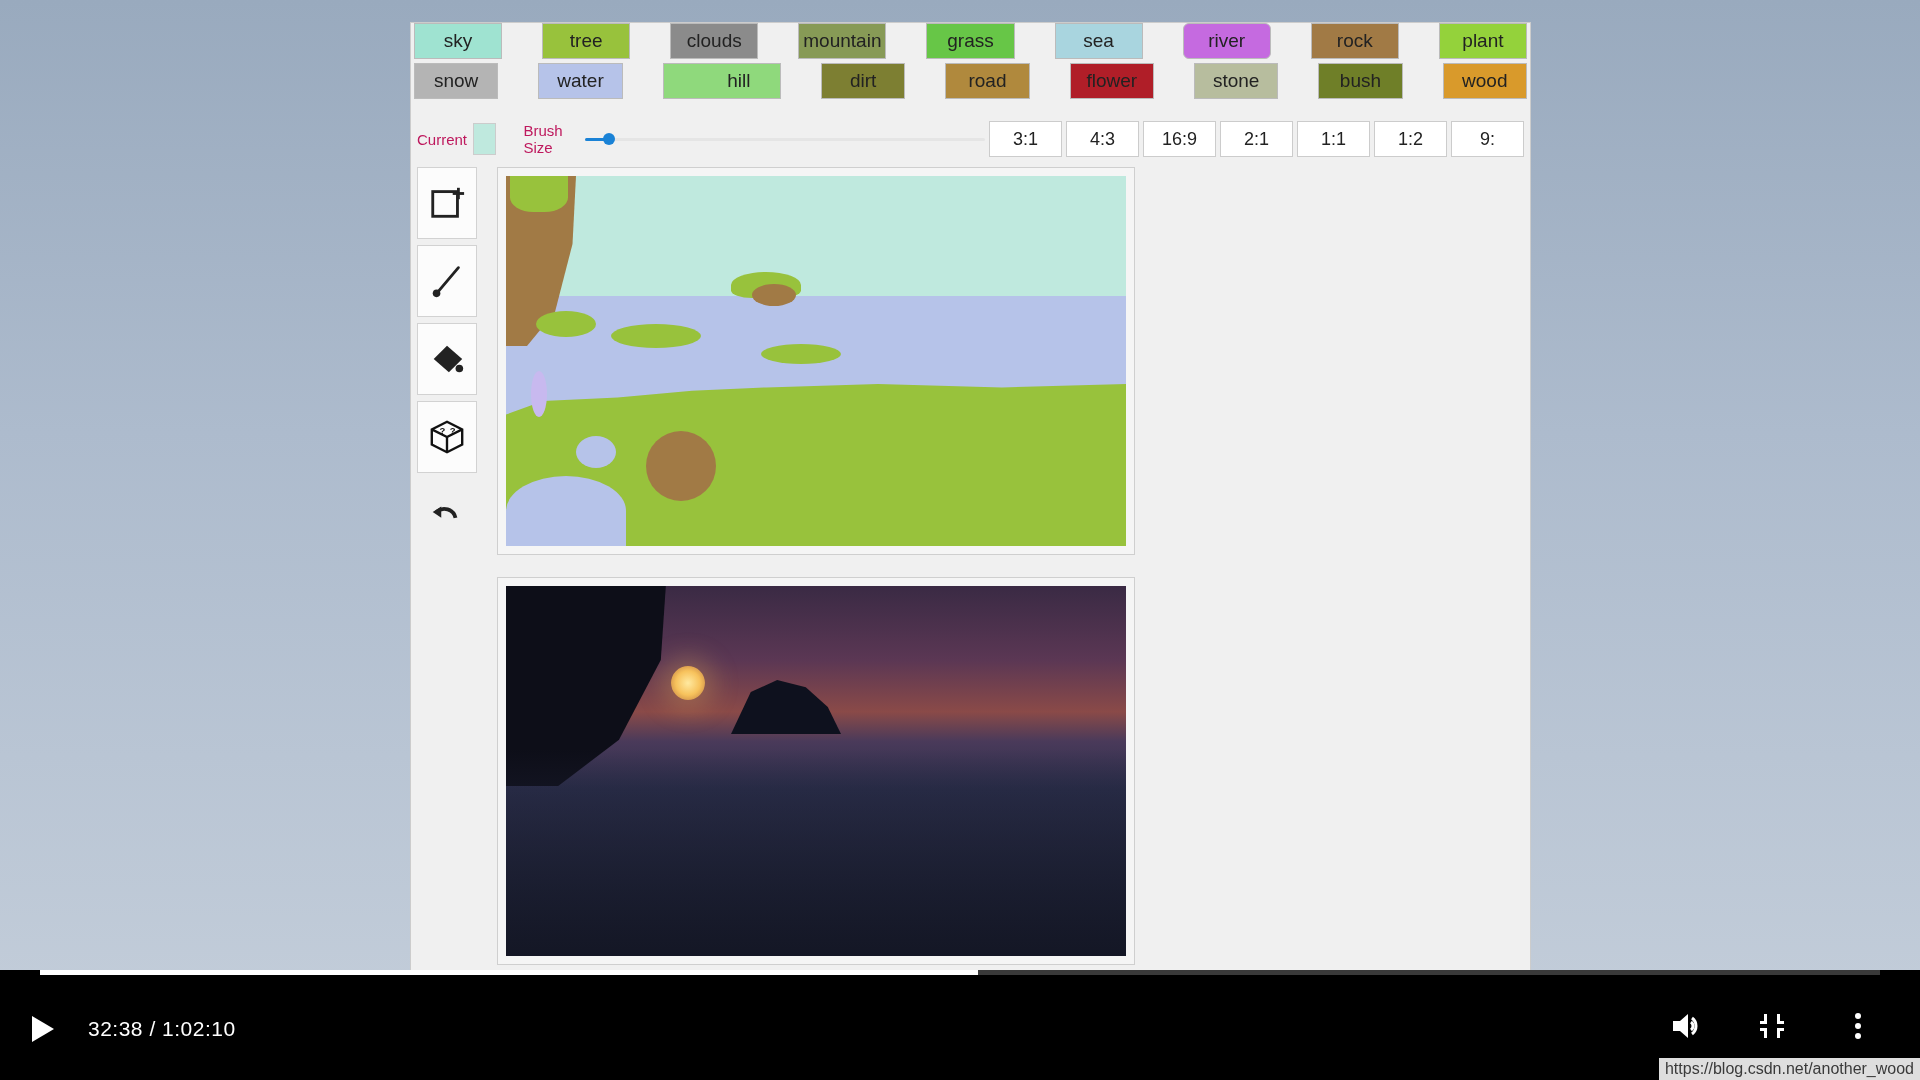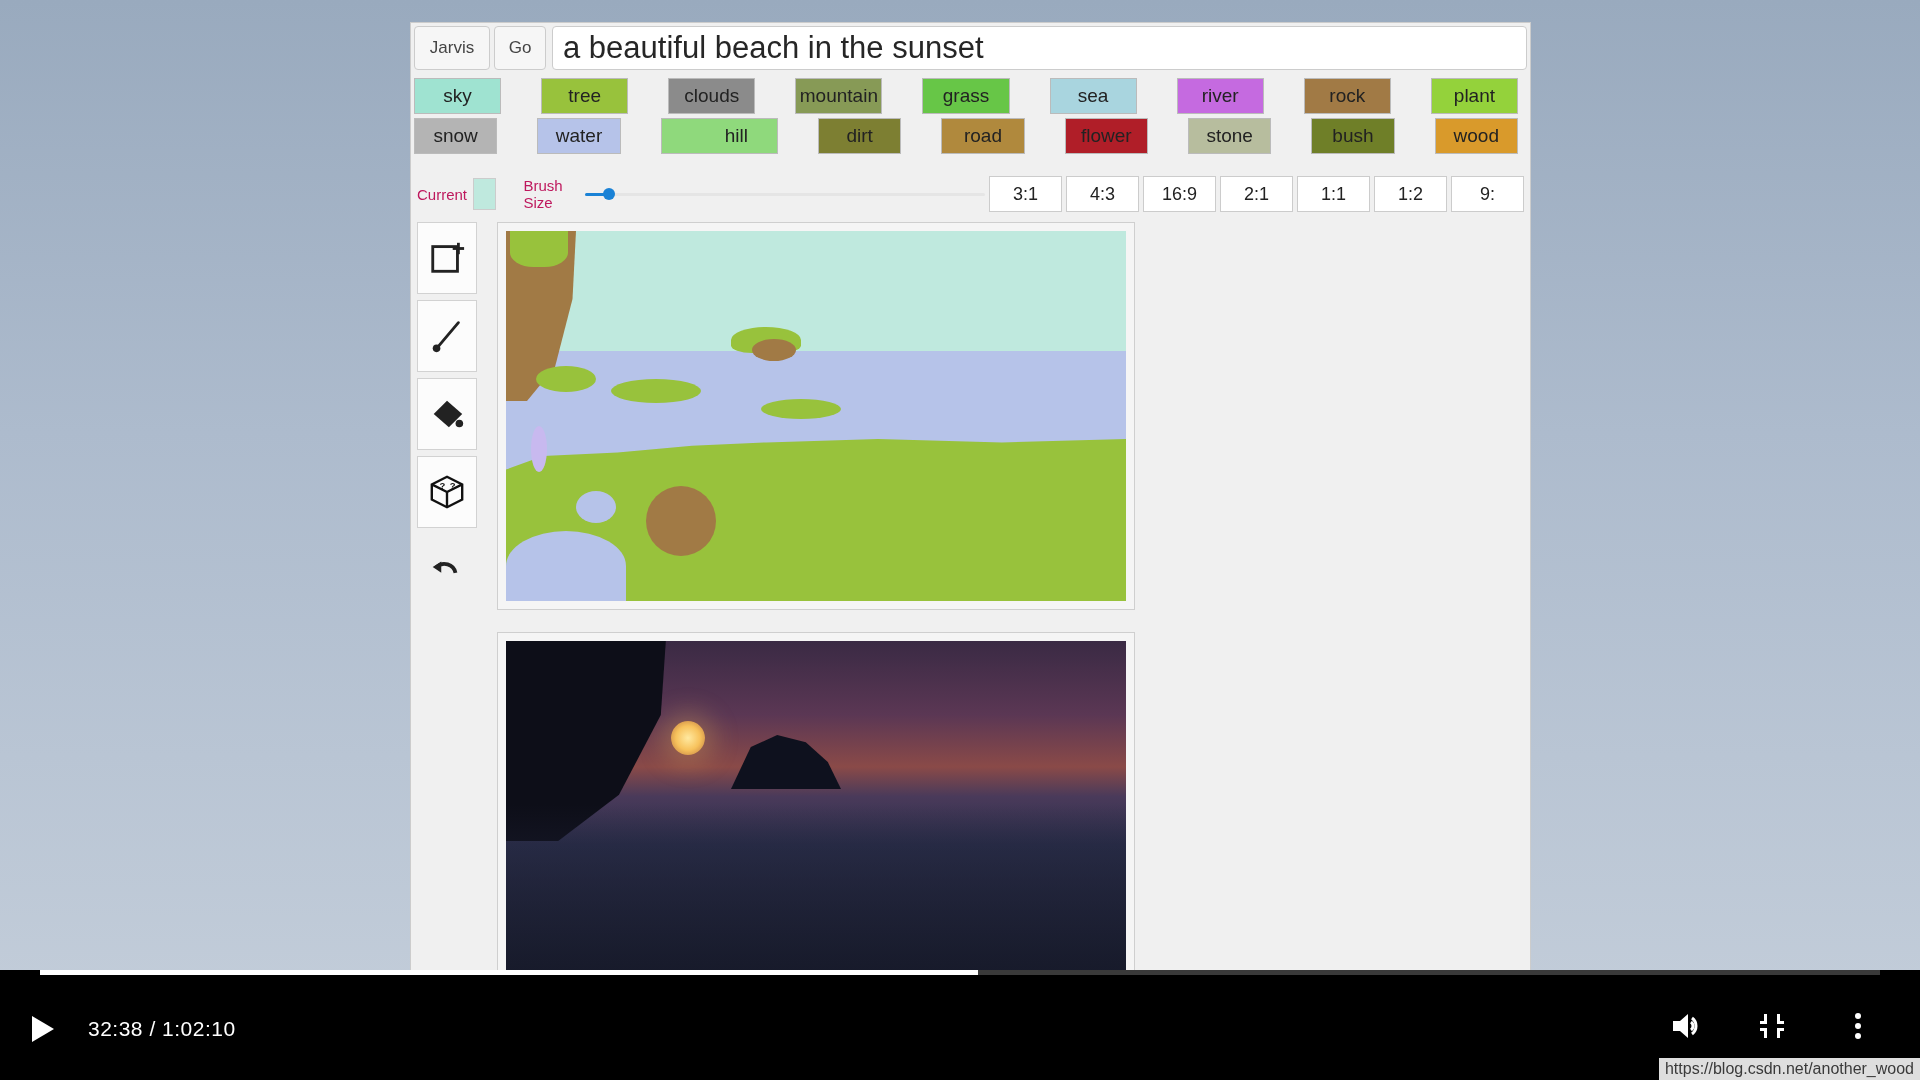--- a/index.html
+++ b/index.html
@@ -6,21 +6,21 @@
   .app{position:absolute;left:410px;top:22px;width:1119px;height:1030px;background:#f0f0f0;border:1px solid #ccc;border-bottom:none;overflow:hidden;}
   
   .ctrl-row{display:flex;align-items:stretch;height:44px;margin:3px 3px 8px 3px;}
   .btn-sq{display:flex;align-items:center;justify-content:center;background:#f6f6f6;border:1px solid #ccc;border-radius:4px;color:#444;font-size:17px;cursor:pointer;}
   .btn-jarvis{width:74px;margin-right:4px;}
   .btn-go{width:50px;margin-right:6px;}
   .prompt{flex:1;border:1px solid #ccc;border-radius:4px;background:#fff;display:flex;align-items:center;padding:0 10px;font-size:31px;color:#262626;}
   
   .cat-row{display:flex;margin:0 3px 4px 3px;gap:36px;}
   .cat{flex:1;min-width:0;margin-right:4px;border:1px solid #bbb;text-align:center;font-size:19px;color:#222;line-height:34px;height:34px;cursor:pointer;}
-  .cat:last-child{margin-right:9px;}
+  .cat:last-child{margin-right:0;}
   
   .brush-row{display:flex;align-items:center;margin:22px 6px 10px 6px;}
   .lbl{font-size:15px;color:#be185d;}
   .swatch{width:30px;height:30px;border:1px solid #ccc;margin:0 28px 0 6px;}
   .slider{position:relative;flex:0 0 400px;height:14px;}
   .slider-track{position:absolute;top:6px;left:0;right:0;height:3px;background:#e5e5e5;border-radius:2px;}
   .slider-fill{position:absolute;top:6px;left:0;width:22px;height:3px;background:#1a82d6;border-radius:2px;}
   .slider-thumb{position:absolute;top:1px;left:18px;width:12px;height:12px;border-radius:50%;background:#1a82d6;}
   .spacer{flex:1;}
   .ratio{width:71px;height:34px;border:1px solid #ccc;background:#fff;display:flex;align-items:center;justify-content:center;font-size:18px;color:#222;margin-left:4px;cursor:pointer;}
@@ -51,34 +51,29 @@
   .p-right{position:absolute;right:46px;top:40px;display:flex;align-items:center;gap:54px;}
   .picon{width:32px;height:32px;cursor:pointer;display:flex;align-items:center;justify-content:center;}
   .picon svg{fill:#fff;}
   .url-tip{position:absolute;right:0;bottom:0;background:#dedede;color:#3a3a3a;font-size:16px;padding:2px 6px;}
 </style>
 </head>
 <body>
 
 <div class="app">
 
-  <div class="ctrl-row">
-    <div class="btn-sq btn-jarvis">Jarvis</div>
-    <div class="btn-sq btn-go">Go</div>
-    <div class="prompt">a beautiful beach in the sunset</div>
-  </div>
 
   <div class="cat-row" id="cat-row-1">
       <div class="cat" style="background: rgb(159, 227, 209);">sky</div>
       <div class="cat" style="background: rgb(152, 194, 60);">tree</div>
       <div class="cat" style="background: rgb(139, 139, 139);">clouds</div>
       <div class="cat" style="background: rgb(135, 154, 86);">mountain</div>
       <div class="cat" style="background: rgb(103, 198, 71);">grass</div>
       <div class="cat" style="background: rgb(169, 213, 223);">sea</div>
-      <div class="cat" style="background: rgb(197, 106, 224);">river</div>
+      <div class="cat" style="background: rgb(197, 106, 224); border-radius: 6px;">river</div>
       <div class="cat" style="background: rgb(161, 122, 69); text-align: center;">rock</div>
       <div class="cat" style="background: rgb(148, 210, 59);">plant</div>
     </div>
   <div class="cat-row" id="cat-row-2">
       <div class="cat" style="background: rgb(180, 180, 180);">snow</div>
       <div class="cat" style="background: rgb(182, 195, 233);">water</div>
       <div class="cat" style="background: rgb(143, 217, 124); padding-left: 34px;">hill</div>
       <div class="cat" style="background: rgb(125, 127, 50);">dirt</div>
       <div class="cat" style="background: rgb(176, 137, 61);">road</div>
       <div class="cat" style="background: rgb(176, 30, 40);">flower</div>

